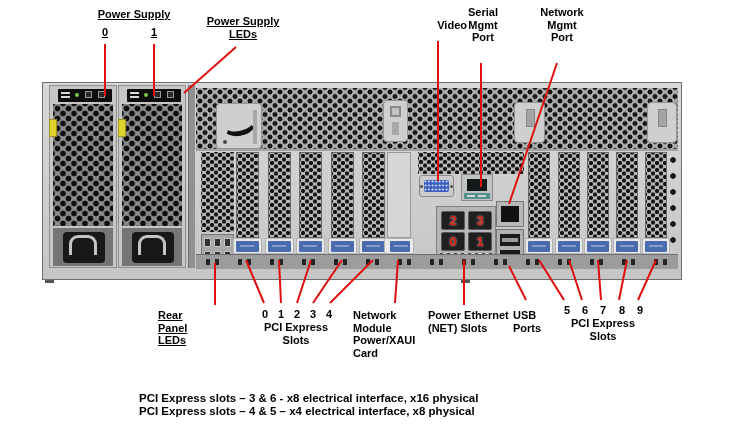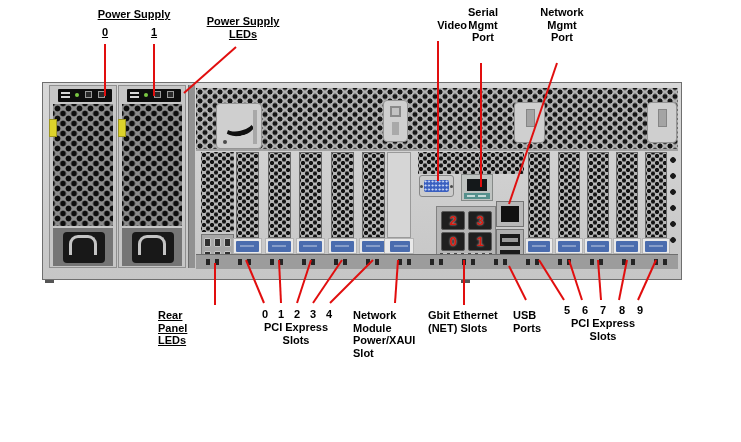--- a/index.html
+++ b/index.html
@@ -258,44 +258,46 @@
   <span class="num" style="left:321px; top:308px;">4</span>
   <div class="lbl ctr" style="left:241px; top:321px; width:110px;">
     <div>PCI Express</div>
     <div>Slots</div>
   </div>
 
   <div class="lbl" style="left:353px; top:309px; width:80px;">
     <div>Network</div>
     <div>Module</div>
     <div>Power/XAUI</div>
-    <div>Slot</div>
+    <div>Card</div>
   </div>
 
   <div class="lbl" style="left:428px; top:309px; width:90px;">
-    <div>Gbit Ethernet</div>
+    <div>Power Ethernet</div>
     <div>(NET) Slots</div>
   </div>
 
   <div class="lbl" style="left:513px; top:309px; width:45px;">
     <div>USB</div>
     <div>Ports</div>
   </div>
 
   <span class="num" style="left:559px; top:304px;">5</span>
   <span class="num" style="left:577px; top:304px;">6</span>
   <span class="num" style="left:595px; top:304px;">7</span>
   <span class="num" style="left:614px; top:304px;">8</span>
   <span class="num" style="left:632px; top:304px;">9</span>
   <div class="lbl ctr" style="left:548px; top:317px; width:110px;">
     <div>PCI Express</div>
     <div>Slots</div>
   </div>
 
   <div class="notes">
+    <div>PCI Express slots – 3 &amp; 6 - x8 electrical interface, x16 physical</div>
+    <div>PCI Express slots – 4 &amp; 5 – x4 electrical interface, x8 physical</div>
   </div>
 
   <svg class="callouts" width="741" height="442">
     <g stroke="#e10e0e" stroke-width="2" fill="none">
       <line x1="105" y1="44" x2="105" y2="96"></line>
       <line x1="154" y1="44" x2="154" y2="96"></line>
       <line x1="236" y1="47" x2="184" y2="93"></line>
       <line x1="438" y1="41" x2="438" y2="181"></line>
       <line x1="481" y1="63" x2="481" y2="187"></line>
       <line x1="557" y1="63" x2="509" y2="204"></line>

